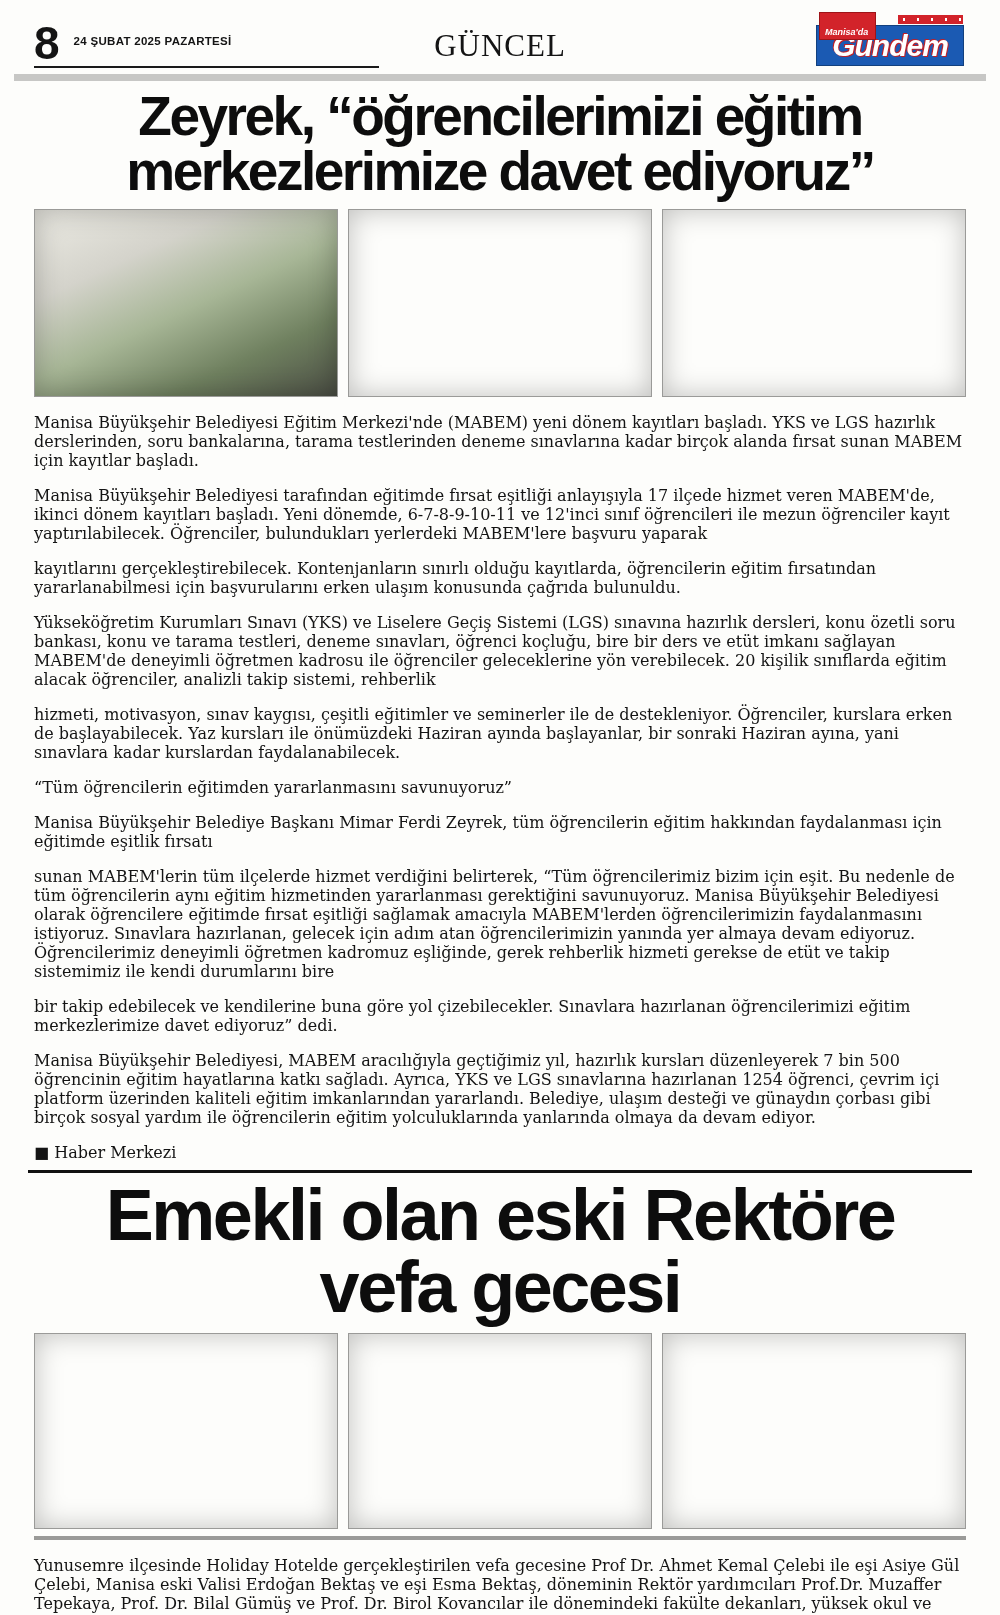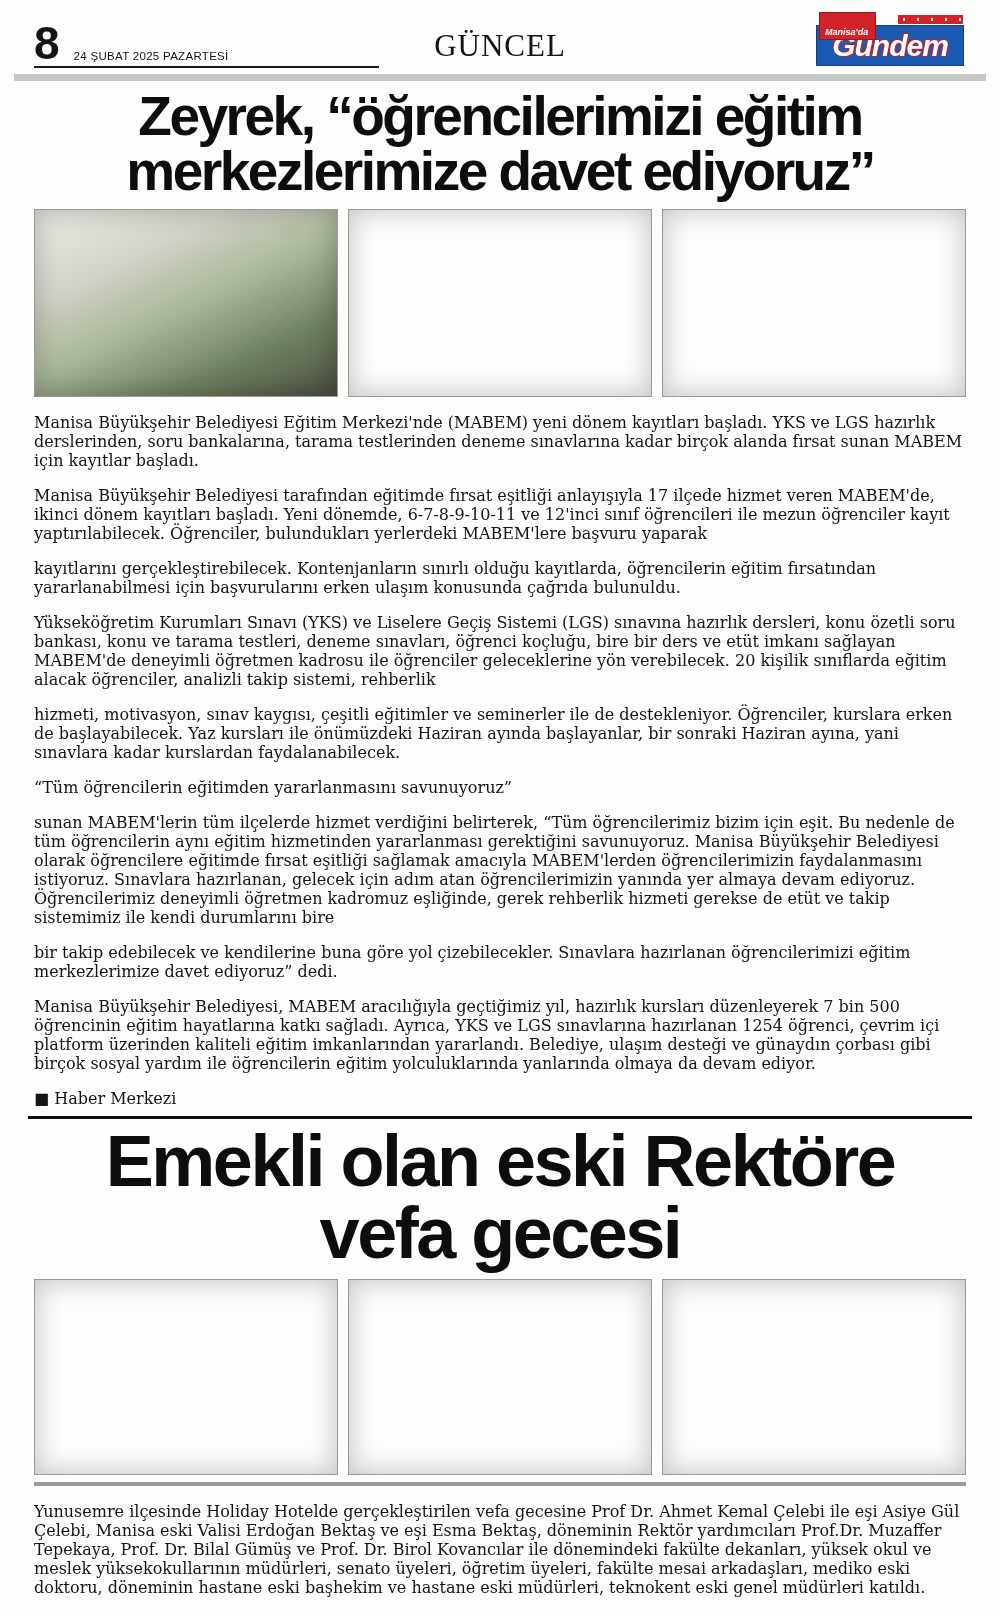--- a/index.html
+++ b/index.html
@@ -7,22 +7,22 @@
     position:relative; width:1000px; height:1615px; margin:0 auto;
     background:#fdfdfb; color:#141414; overflow:hidden;
     font-family:"DejaVu Serif", serif; box-sizing:border-box;
     padding:12px 34px 10px 34px;
   }
   
   .hdr { position:relative; height:56px; }
   .hleft { position:absolute; left:0; bottom:0; width:345px; border-bottom:2px solid #1a1a1a;
            display:flex; align-items:flex-end; padding-bottom:3px; }
   .pagenum { font-family:"Liberation Sans", sans-serif; font-weight:bold; font-size:46px; line-height:0.82; }
-  .date { font-family:"Liberation Sans", sans-serif; font-weight:normal; font-size:11.5px;
-          letter-spacing:0.3px; margin-left:14px; margin-bottom:1px; }
+  .date { font-family:"Liberation Sans", sans-serif; font-weight:bold; font-size:11.5px;
+          letter-spacing:0.3px; margin-left:14px; margin-bottom:16px; }
   .section { position:absolute; left:50%; transform:translateX(-50%); bottom:4px;
              font-family:"Liberation Serif", serif; font-weight:normal; font-size:31px; letter-spacing:1px; }
   .logo { position:absolute; right:2px; top:0; width:148px; height:54px; }
   .logo-main { position:absolute; left:0; right:0; top:13px; bottom:0; background:#1b5ab3;
                border:1px solid #12407e; color:#fff; font-family:"Liberation Sans", sans-serif;
                font-weight:900; font-style:italic; font-size:30px; line-height:40px; text-align:center;
                letter-spacing:-1px; text-shadow:1px 1px 0 #c02026, -1px -1px 0 #c02026; }
   .logo-tag { position:absolute; left:3px; top:0; z-index:3; background:#d2232a; color:#fff;
               font-family:"Liberation Sans", sans-serif; font-style:italic; font-weight:bold;
               font-size:9px; padding:14px 7px 2px 5px; border:1px solid #9e1418; }
@@ -102,20 +102,21 @@
       <p class="ind">Manisa Büyükşehir Belediyesi Eğitim Merkezi'nde (MABEM) yeni dönem kayıtları başladı. YKS ve LGS hazırlık derslerinden, soru bankalarına, tarama testlerinden deneme sınavlarına kadar birçok alanda fırsat sunan MABEM için kayıtlar başladı.</p>
       <p class="ind">Manisa Büyükşehir Belediyesi tarafından eğitimde fırsat eşitliği anlayışıyla 17 ilçede hizmet veren MABEM'de, ikinci dönem kayıtları başladı. Yeni dönemde, 6-7-8-9-10-11 ve 12'inci sınıf öğrencileri ile mezun öğrenciler kayıt yaptırılabilecek. Öğrenciler, bulundukları yerlerdeki MABEM'lere başvuru yaparak</p>
     </div>
     <div class="col">
       <p>kayıtlarını gerçekleştirebilecek. Kontenjanların sınırlı olduğu kayıtlarda, öğrencilerin eğitim fırsatından yararlanabilmesi için başvurularını erken ulaşım konusunda çağrıda bulunuldu.</p>
       <p class="ind">Yükseköğretim Kurumları Sınavı (YKS) ve Liselere Geçiş Sistemi (LGS) sınavına hazırlık dersleri, konu özetli soru bankası, konu ve tarama testleri, deneme sınavları, öğrenci koçluğu, bire bir ders ve etüt imkanı sağlayan MABEM'de deneyimli öğretmen kadrosu ile öğrenciler geleceklerine yön verebilecek. 20 kişilik sınıflarda eğitim alacak öğrenciler, analizli takip sistemi, rehberlik</p>
     </div>
     <div class="col">
       <p>hizmeti, motivasyon, sınav kaygısı, çeşitli eğitimler ve seminerler ile de destekleniyor. Öğrenciler, kurslara erken de başlayabilecek. Yaz kursları ile önümüzdeki Haziran ayında başlayanlar, bir sonraki Haziran ayına, yani sınavlara kadar kurslardan faydalanabilecek.</p>
       <div class="subhead">“Tüm öğrencilerin eğitimden yararlanmasını savunuyoruz”</div>
+      <p class="ind">Manisa Büyükşehir Belediye Başkanı Mimar Ferdi Zeyrek, tüm öğrencilerin eğitim hakkından faydalanması için eğitimde eşitlik fırsatı</p>
     </div>
     <div class="col">
       <p>sunan MABEM'lerin tüm ilçelerde hizmet verdiğini belirterek, “Tüm öğrencilerimiz bizim için eşit. Bu nedenle de tüm öğrencilerin aynı eğitim hizmetinden yararlanması gerektiğini savunuyoruz. Manisa Büyükşehir Belediyesi olarak öğrencilere eğitimde fırsat eşitliği sağlamak amacıyla MABEM'lerden öğrencilerimizin faydalanmasını istiyoruz. Sınavlara hazırlanan, gelecek için adım atan öğrencilerimizin yanında yer almaya devam ediyoruz. Öğrencilerimiz deneyimli öğretmen kadromuz eşliğinde, gerek rehberlik hizmeti gerekse de etüt ve takip sistemimiz ile kendi durumlarını bire</p>
     </div>
     <div class="col">
       <p>bir takip edebilecek ve kendilerine buna göre yol çizebilecekler. Sınavlara hazırlanan öğrencilerimizi eğitim merkezlerimize davet ediyoruz” dedi.</p>
       <p class="ind">Manisa Büyükşehir Belediyesi, MABEM aracılığıyla geçtiğimiz yıl, hazırlık kursları düzenleyerek 7 bin 500 öğrencinin eğitim hayatlarına katkı sağladı. Ayrıca, YKS ve LGS sınavlarına hazırlanan 1254 öğrenci, çevrim içi platform üzerinden kaliteli eğitim imkanlarından yararlandı. Belediye, ulaşım desteği ve günaydın çorbası gibi birçok sosyal yardım ile öğrencilerin eğitim yolculuklarında yanlarında olmaya da devam ediyor.</p>
       <span class="byline block">■ Haber Merkezi</span>
     </div>
   </div>

